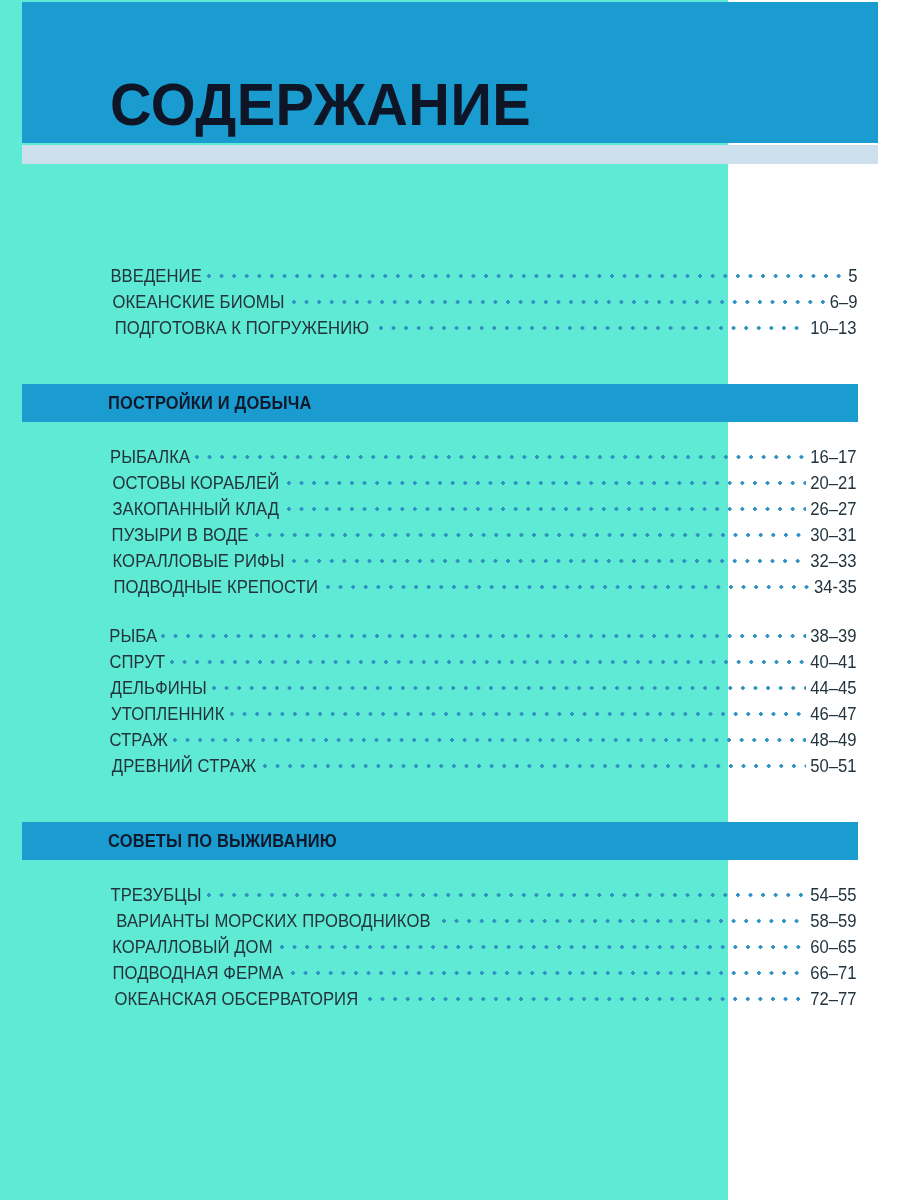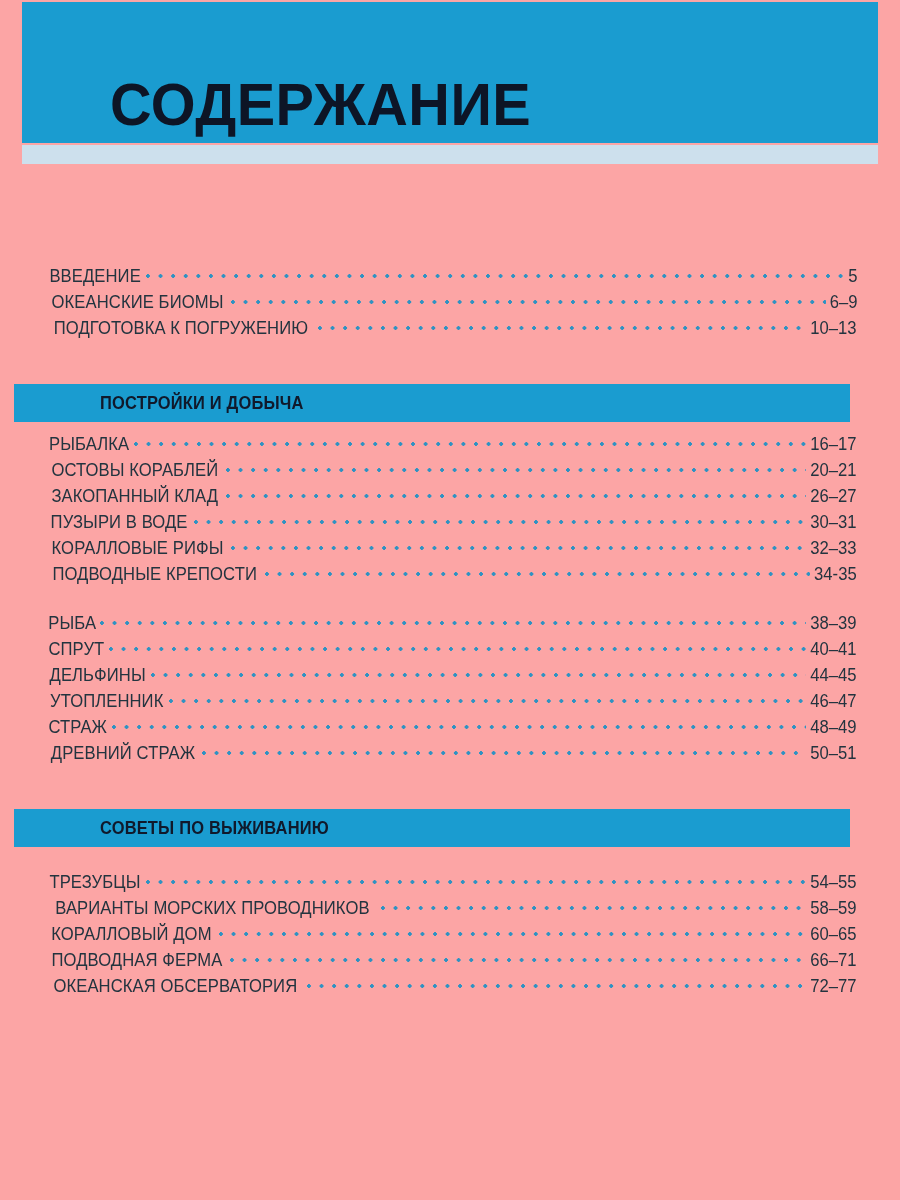--- a/index.html
+++ b/index.html
@@ -10,23 +10,23 @@
     width: 900px;
     height: 1200px;
     background: #ffffff;
     font-family: "Liberation Sans", sans-serif;
     -webkit-font-smoothing: antialiased;
     overflow: hidden;
   }
 
   .page {
     position: relative;
-    width: 900px;
+    width: 728px;
     height: 1200px;
-    background: #fca5a5;
+    background: #5eead4;
   }
 
   
   .masthead {
     position: absolute;
     left: 22px;
     top: 2px;
     width: 856px;
     height: 141px;
     background: #1a9cd0;
@@ -66,21 +66,21 @@
   }
   .group.intro {
     padding-top: 50px;
   }
   .group.after-bar {
     padding-top: 23px;
   }
 
   
   .section-bar {
-    margin: 0 0 0 14px;
+    margin: 0 0 0 22px;
     width: 836px;
     height: 38px;
     background: #1a9cd0;
     display: flex;
     align-items: center;
   }
   .section-bar-label {
     margin-left: 86px;
     font-size: 17.5px;
     font-weight: bold;
@@ -93,21 +93,21 @@
 
   
   .bar-wrap {
     padding-top: 19px;
   }
 
   
   .entry {
     display: flex;
     align-items: baseline;
-    margin: 0 42px 0 47px;
+    margin: 0 42px 0 108px;
     height: 26px;
     overflow: hidden;
     justify-content: space-between;
   }
   .entry-label {
     font-size: 17.5px;
     color: #23343f;
     white-space: nowrap;
     letter-spacing: 0.1px;
     transform: scaleX(0.95);
@@ -171,21 +171,21 @@
             <span class="entry-page">10–13</span>
           </div>
         </div>
       </div>
       <div class="group after-bar">
         <div class="bar-wrap">
           <div class="section-bar">
             <div class="section-bar-label">ПОСТРОЙКИ И ДОБЫЧА</div>
           </div>
         </div>
-        <div style="padding-top: 10px;">
+        <div style="padding-top: 23px;">
           <div class="entry">
             <span class="entry-label">РЫБАЛКА</span>
             <span class="entry-leader"></span>
             <span class="entry-page">16–17</span>
           </div>
           <div class="entry">
             <span class="entry-label">ОСТОВЫ КОРАБЛЕЙ</span>
             <span class="entry-leader"></span>
             <span class="entry-page">20–21</span>
           </div>

